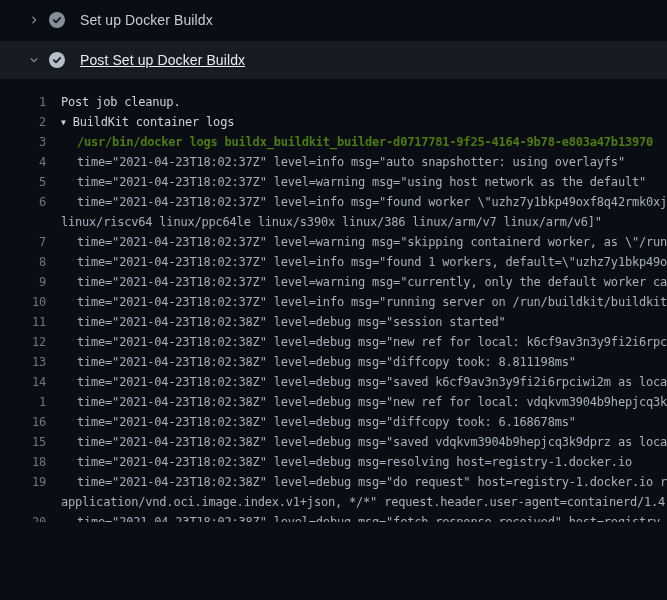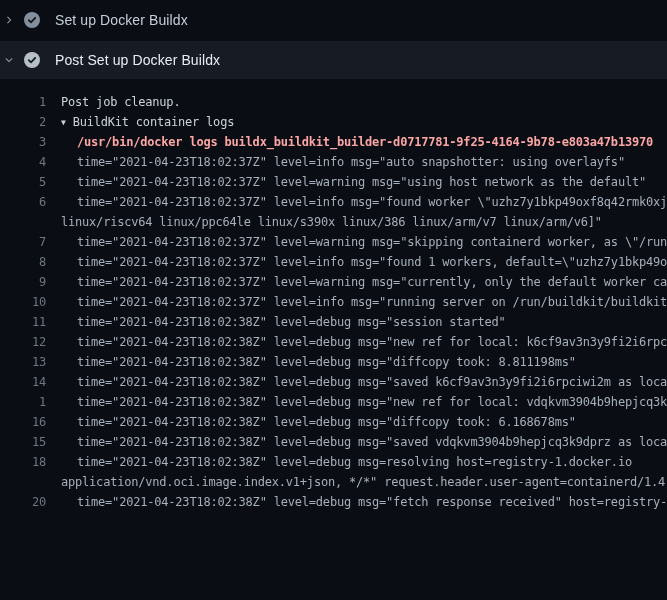--- a/index.html
+++ b/index.html
@@ -7,55 +7,55 @@
     width: 667px; height: 600px; overflow: hidden;
     background: #0a0e14;
     font-family: "Liberation Sans", sans-serif;
   }
   .app { width: 667px; height: 600px; overflow: hidden; }
 
   
   .steps { width: 100%; }
   .step-row {
     height: 39px; display: flex; align-items: center;
-    padding-left: 4px; cursor: pointer; box-sizing: border-box;
+    padding-left: 29px; cursor: pointer; box-sizing: border-box;
   }
   .step-row.expanded {
     height: 38px; margin-top: 2px; background: #171c24;
   }
   .chev {
     width: 20px; flex: none; color: #8b949e;
     display: flex; align-items: center;
   }
   .check { flex: none; width: 16px; height: 16px; display: flex; }
   .check.collapsed-ic { color: #848f9b; }
   .check.expanded-ic { color: #b7bfc9; }
   .step-label {
     margin-left: 15px; font-size: 14px; color: #c5ced8; letter-spacing: 0.1px;
   }
-  .step-row.expanded .step-label { color: #e9edf3; }
+  .step-row.expanded .step-label { color: #e9edf3; text-decoration: underline; }
 
   
   .log {
     padding-top: 13px; overflow: hidden; box-sizing: border-box;
     height: 443px;
     font-family: "DejaVu Sans Mono", monospace;
     font-size: 12px; letter-spacing: -0.2px;
   }
   .lrow { display: flex; height: 20px; line-height: 20px; white-space: pre; }
   .lnum {
     width: 46px; flex: none; text-align: right;
     color: #6e7681; cursor: pointer;
   }
   .ltext { white-space: pre; }
   .ind0 .ltext { margin-left: 15px; }
   .ind1 .ltext { margin-left: 31px; }
   .t-plain .ltext, .t-group .ltext { color: #ccd3db; }
   .t-log .ltext, .t-wrap .ltext { color: #a6afbb; }
-  .t-command .ltext { color: #fca5a5; font-weight: bold; }
+  .t-command .ltext { color: #4d7c0f; font-weight: bold; }
   .gicon {
     display: inline-block; font-size: 8px; color: #ccd3db;
     vertical-align: 1px; margin-right: 7px;
   }
 </style>
 </head>
 <body>
 
 <div class="app">
   <div class="steps">
@@ -182,20 +182,24 @@
   <div class="lrow t-log ind1">
     <span class="lnum">15</span>
     <span class="ltext">time="2021-04-23T18:02:38Z" level=debug msg="saved vdqkvm3904b9hepjcq3k9dprz as loca</span>
   </div>
 
   <div class="lrow t-log ind1">
     <span class="lnum">18</span>
     <span class="ltext">time="2021-04-23T18:02:38Z" level=debug msg=resolving host=registry-1.docker.io</span>
   </div>
 
+  <div class="lrow t-log ind1">
+    <span class="lnum">19</span>
+    <span class="ltext">time="2021-04-23T18:02:38Z" level=debug msg="do request" host=registry-1.docker.io r</span>
+  </div>
 
   <div class="lrow t-wrap ind0">
     <span class="lnum"></span>
     <span class="ltext">application/vnd.oci.image.index.v1+json, */*" request.header.user-agent=containerd/1.4</span>
   </div>
 
   <div class="lrow t-log ind1">
     <span class="lnum">20</span>
     <span class="ltext">time="2021-04-23T18:02:38Z" level=debug msg="fetch response received" host=registry-</span>
   </div>

